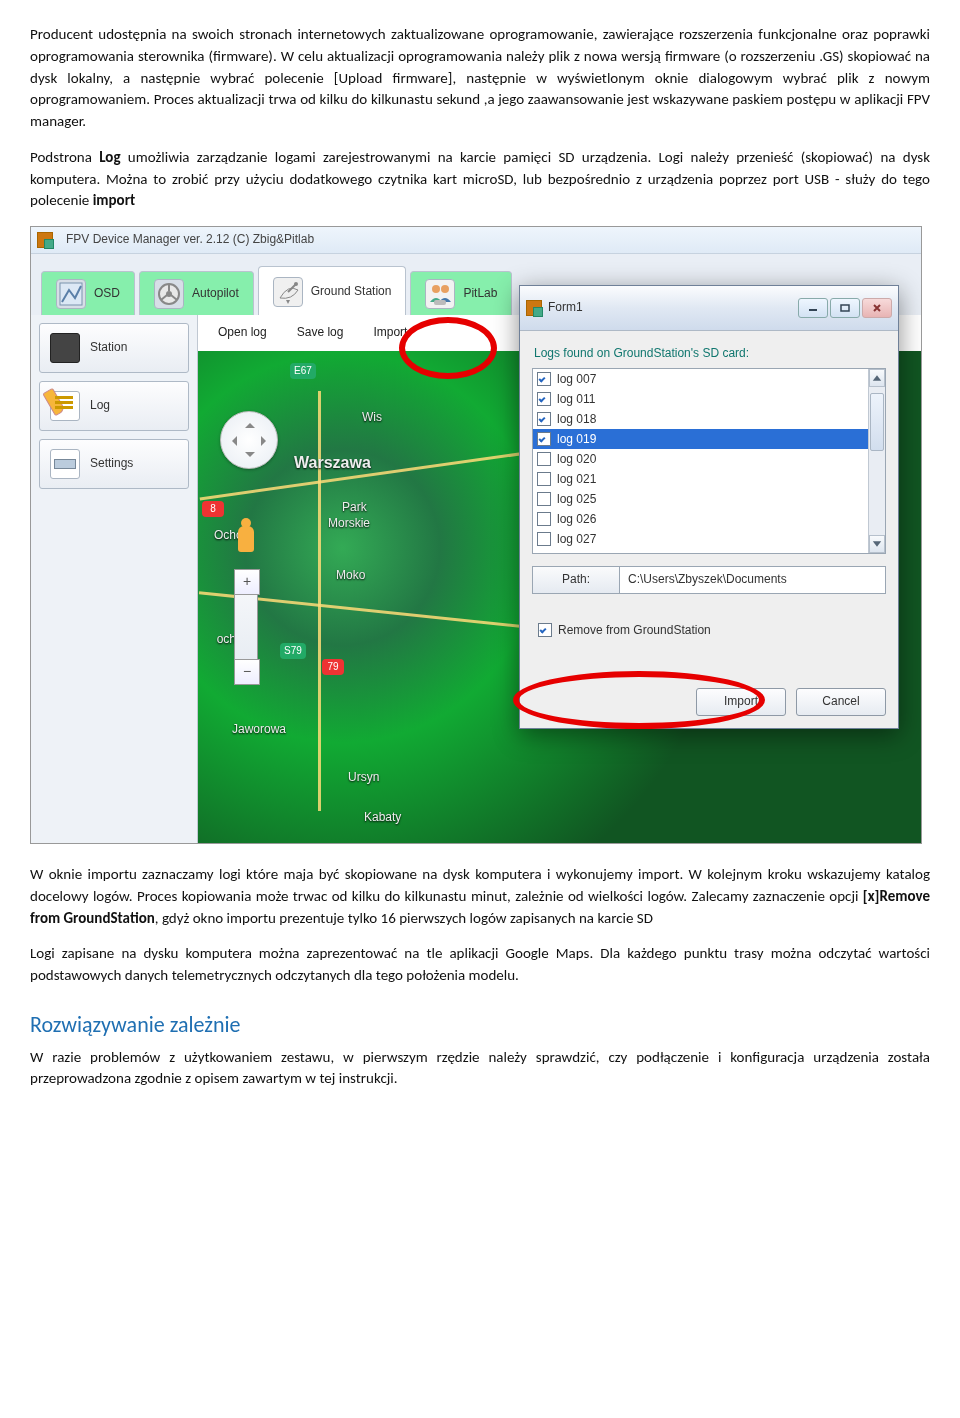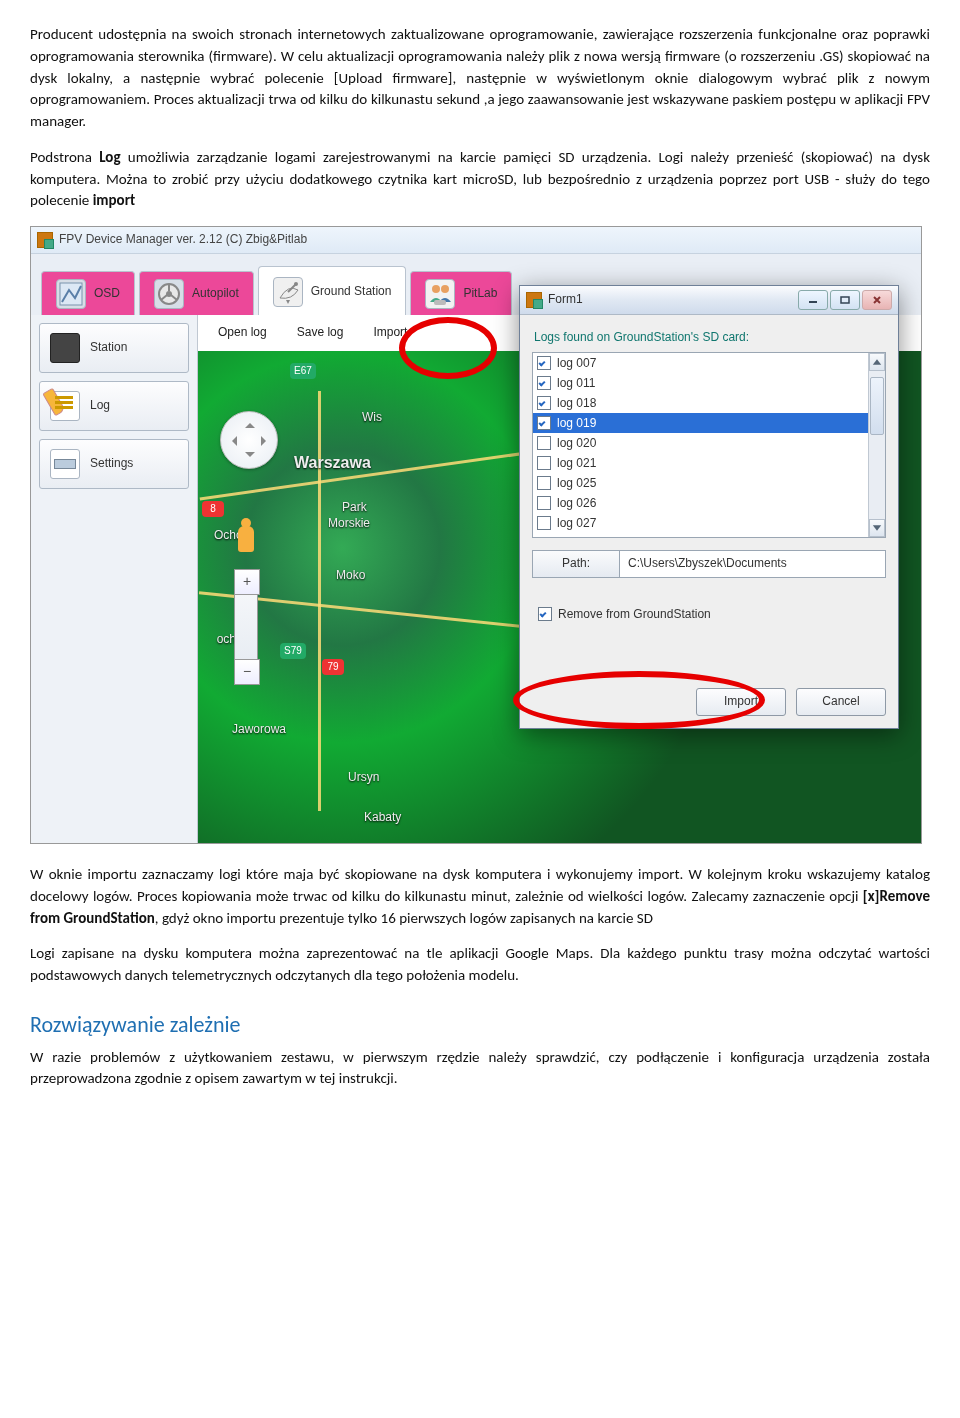--- a/index.html
+++ b/index.html
@@ -34,39 +34,39 @@
     font-family: "Segoe UI", Tahoma, sans-serif;
     font-size: 12px;
     color: #333;
     overflow: hidden;
   }
   .titlebar {
     height: 26px;
     background: linear-gradient(#eef5fc,#dfeaf6);
     border-bottom: 1px solid #c6d2df;
     display: flex; align-items: center;
-    padding: 0 6px; gap: 6px;
+    padding: 0 6px; gap: 13px;
   }
   .titlebar .micon { width:14px; height:14px; background:#c71; border:1px solid #a60; position:relative;}
   .titlebar .micon::after{content:""; position:absolute; right:-2px; bottom:-2px; width:8px; height:8px; background:#4a8; border:1px solid #286;}
   .titletext { color:#444; }
 
   
   .tabstrip {
     display:flex; align-items:flex-end;
     padding: 6px 10px 0 10px;
     gap: 4px; height: 56px;
     background: #e9eef5;
     border-bottom: 1px solid #b9c3cf;
   }
   .tab {
     display:flex; align-items:center; gap:8px;
     height: 44px;
     padding: 0 14px;
-    background: #ec4899;
+    background: #86efac;
     border: 1px solid #b9c3cf;
     border-bottom: none;
     border-radius: 4px 4px 0 0;
     color:#333;
   }
   .tab.active { background:#fff; height:50px; margin-bottom:-1px; font-weight:500; }
   .tab .ticon { width:28px; height:28px; background:#d7dee7; border:1px solid #aab5c2; border-radius:4px; position:relative; }
   .tab .ticon svg { width:100%; height:100%; }
   .tab .ticon.sat { background:#f0f0f0; }
   .tab .ticon.pit { background:#f2f2f2; }
@@ -127,21 +127,21 @@
   .redcircle{ position:absolute; border:6px solid #e60000; border-radius:50%; }
   .rc1{ width:86px; height:50px; left:368px; top:90px; border-radius:50%/50%; }
   .rc2{ width:240px; height:46px; left:482px; top:444px; border-radius:50%/50%; }
 
   
   .dialog { position:absolute; right:22px; top:58px; width:378px; height:442px;
     border:1px solid #6f8098; background:#efefef;
     box-shadow:0 6px 24px rgba(0,0,0,.45);
     font-size:12px;
   }
-  .dlg-titlebar{ height:28px; background:linear-gradient(#fbfcfe,#e0e8f3,#cfdbec); border-bottom:1px solid #aeb9c6; display:flex; align-items:center; padding:0 6px; gap:6px;}
+  .dlg-titlebar{ height:28px; background:linear-gradient(#fbfcfe,#e0e8f3,#cfdbec); border-bottom:1px solid #aeb9c6; display:flex; align-items:center; padding:8px 6px; gap:6px;}
   .dlg-titlebar .dicon{width:14px;height:14px;background:#c71;border:1px solid #a60;position:relative;}
   .dlg-titlebar .dicon::after{content:"";position:absolute;right:-2px;bottom:-2px;width:8px;height:8px;background:#4a8;border:1px solid #286;}
   .winbtns{margin-left:auto; display:flex; gap:2px;}
   .wbtn{width:28px; height:18px; border:1px solid #8aa; background:linear-gradient(#eef6ff,#d3e2f3); border-radius:3px; display:flex; align-items:center; justify-content:center;}
   .wbtn.c{background:linear-gradient(#f7dada,#e8b4b4); border-color:#caa;}
   .wbtn svg{width:12px;height:10px;}
 
   .dlg-body{ padding:10px 12px; }
   .dlg-lbl{ margin:4px 0 6px 2px; color:#0f766e;}
   .listbox{ position:relative; height:184px; border:1px solid #9aa6b3; background:#fff; display:flex;}

